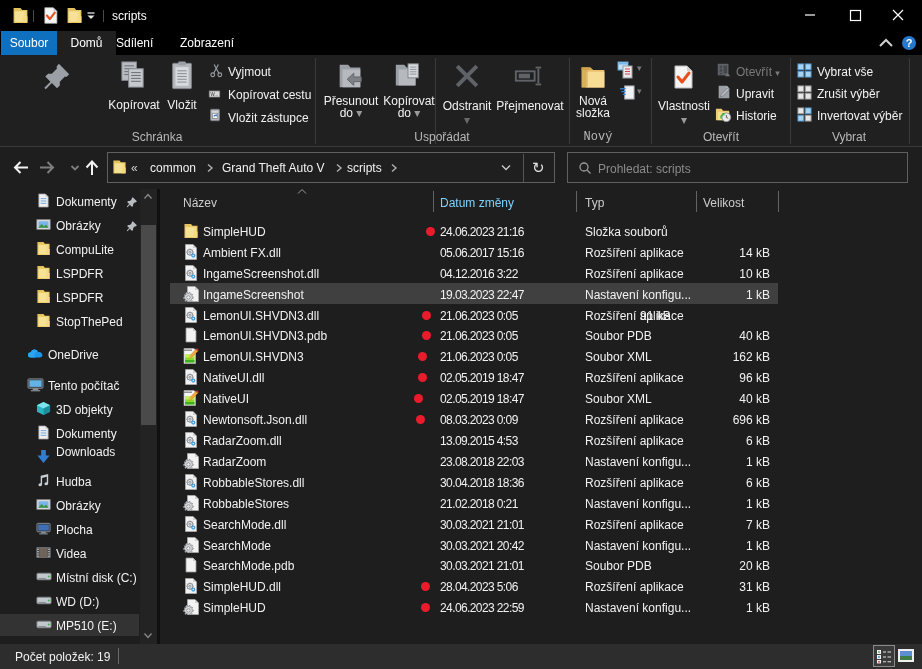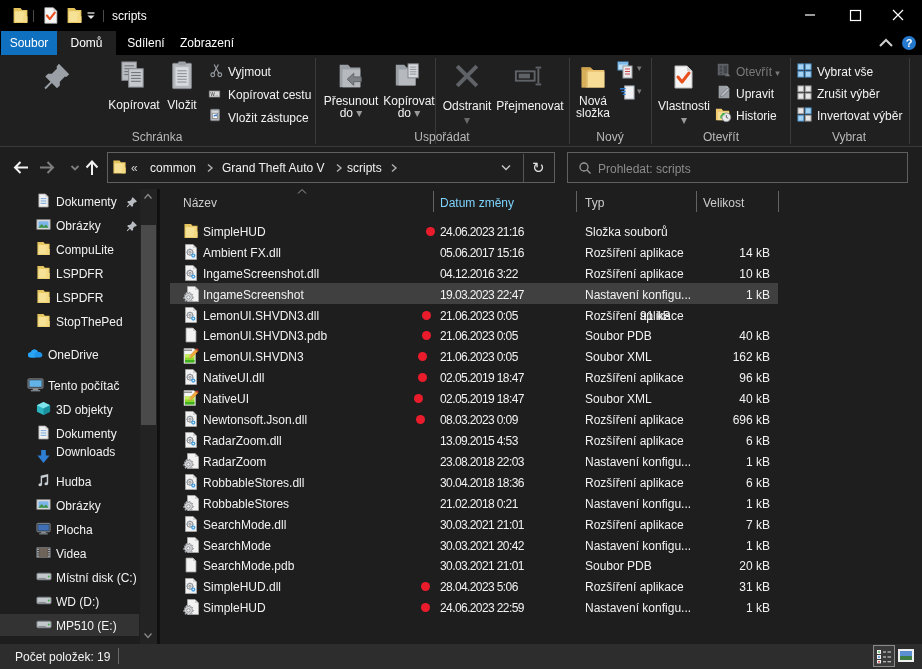--- a/index.html
+++ b/index.html
@@ -49,38 +49,38 @@
     <svg class="ic" style="left:797px;top:0" width="125" height="30" viewBox="0 0 125 30">
       <line x1="8" y1="15" x2="18" y2="15" stroke="#fff" stroke-width="1.2"></line>
       <rect x="53.5" y="10.5" width="10" height="10" fill="none" stroke="#fff" stroke-width="1.2"></rect>
       <path d="M96 10 L106 20 M106 10 L96 20" stroke="#fff" stroke-width="1.2"></path>
     </svg>
   </div>
 
 <div class="ab" style="left:0;top:30px;width:922px;height:25px;background:#000;">
     <div class="ab" style="left:1px;top:1px;width:56px;height:24px;background:#1070c0;color:#fff;text-align:center;line-height:24px;">Soubor</div>
     <div class="ab" style="left:57px;top:1px;width:59px;height:24px;background:#202020;color:#fff;text-align:center;line-height:24px;">Domů</div>
-    <div class="ab" style="left:116px;top:1px;width:60px;height:24px;color:#fff;text-align:center;line-height:24px;">Sdílení</div>
+    <div class="ab" style="left:116px;top:1px;width:60px;height:24px;color:#fff;line-height:24px;">Sdílení</div>
     <div class="ab" style="left:180px;top:1px;width:76px;height:24px;color:#fff;line-height:24px;">Zobrazení</div>
     <svg class="ic" style="left:878px;top:8px" width="16" height="10" viewBox="0 0 16 10">
       <path d="M2 8 L8 2 L14 8" fill="none" stroke="#d0d0d0" stroke-width="2"></path>
     </svg>
     <div class="ab" style="left:902px;top:6px;width:14px;height:14px;border-radius:50%;background:#2479ce;color:#fff;font-weight:bold;font-size:11px;text-align:center;line-height:14px;">?</div>
   </div>
 
 <div class="ab" style="left:0;top:55px;width:922px;height:92px;background:#202020;border-bottom:1px solid #3a3a3a;">
     <div class="vsep" style="left:315px;top:3px;height:86px;"></div>
     <div class="vsep" style="left:435px;top:3px;height:86px;"></div>
     <div class="vsep" style="left:569px;top:3px;height:86px;"></div>
     <div class="vsep" style="left:651px;top:3px;height:86px;"></div>
     <div class="vsep" style="left:790px;top:3px;height:86px;"></div>
     <div class="vsep" style="left:909px;top:3px;height:86px;"></div>
     <div class="glabel" style="left:97px;top:75px;width:120px;">Schránka</div>
     <div class="glabel" style="left:382px;top:75px;width:120px;">Uspořádat</div>
-    <div class="glabel" style="left:550px;top:75px;width:120px;">Nový</div>
+    <div class="glabel" style="left:538px;top:75px;width:120px;font-family:Liberation Mono, monospace;">Nový</div>
     <div class="glabel" style="left:661px;top:75px;width:120px;">Otevřít</div>
     <div class="glabel" style="left:789px;top:75px;width:120px;">Vybrat</div>
     <div class="ic" style="left:42px;top:6px">
       <svg width="30" height="30" viewBox="0 0 32 32">
         <g fill="#9aa0a6">
           <path d="M18 3 L29 14 L26 17 L24.5 16.5 L19 22 L19 26 L16 29 L10.5 23.5 L4 30 L2.5 28.5 L9 22 L3.5 16.5 L6.5 13.5 L10.5 13.5 L16 8 L15.5 6 Z"></path>
         </g>
       </svg>
     </div>
     <div class="ic" style="left:118px;top:5px">

